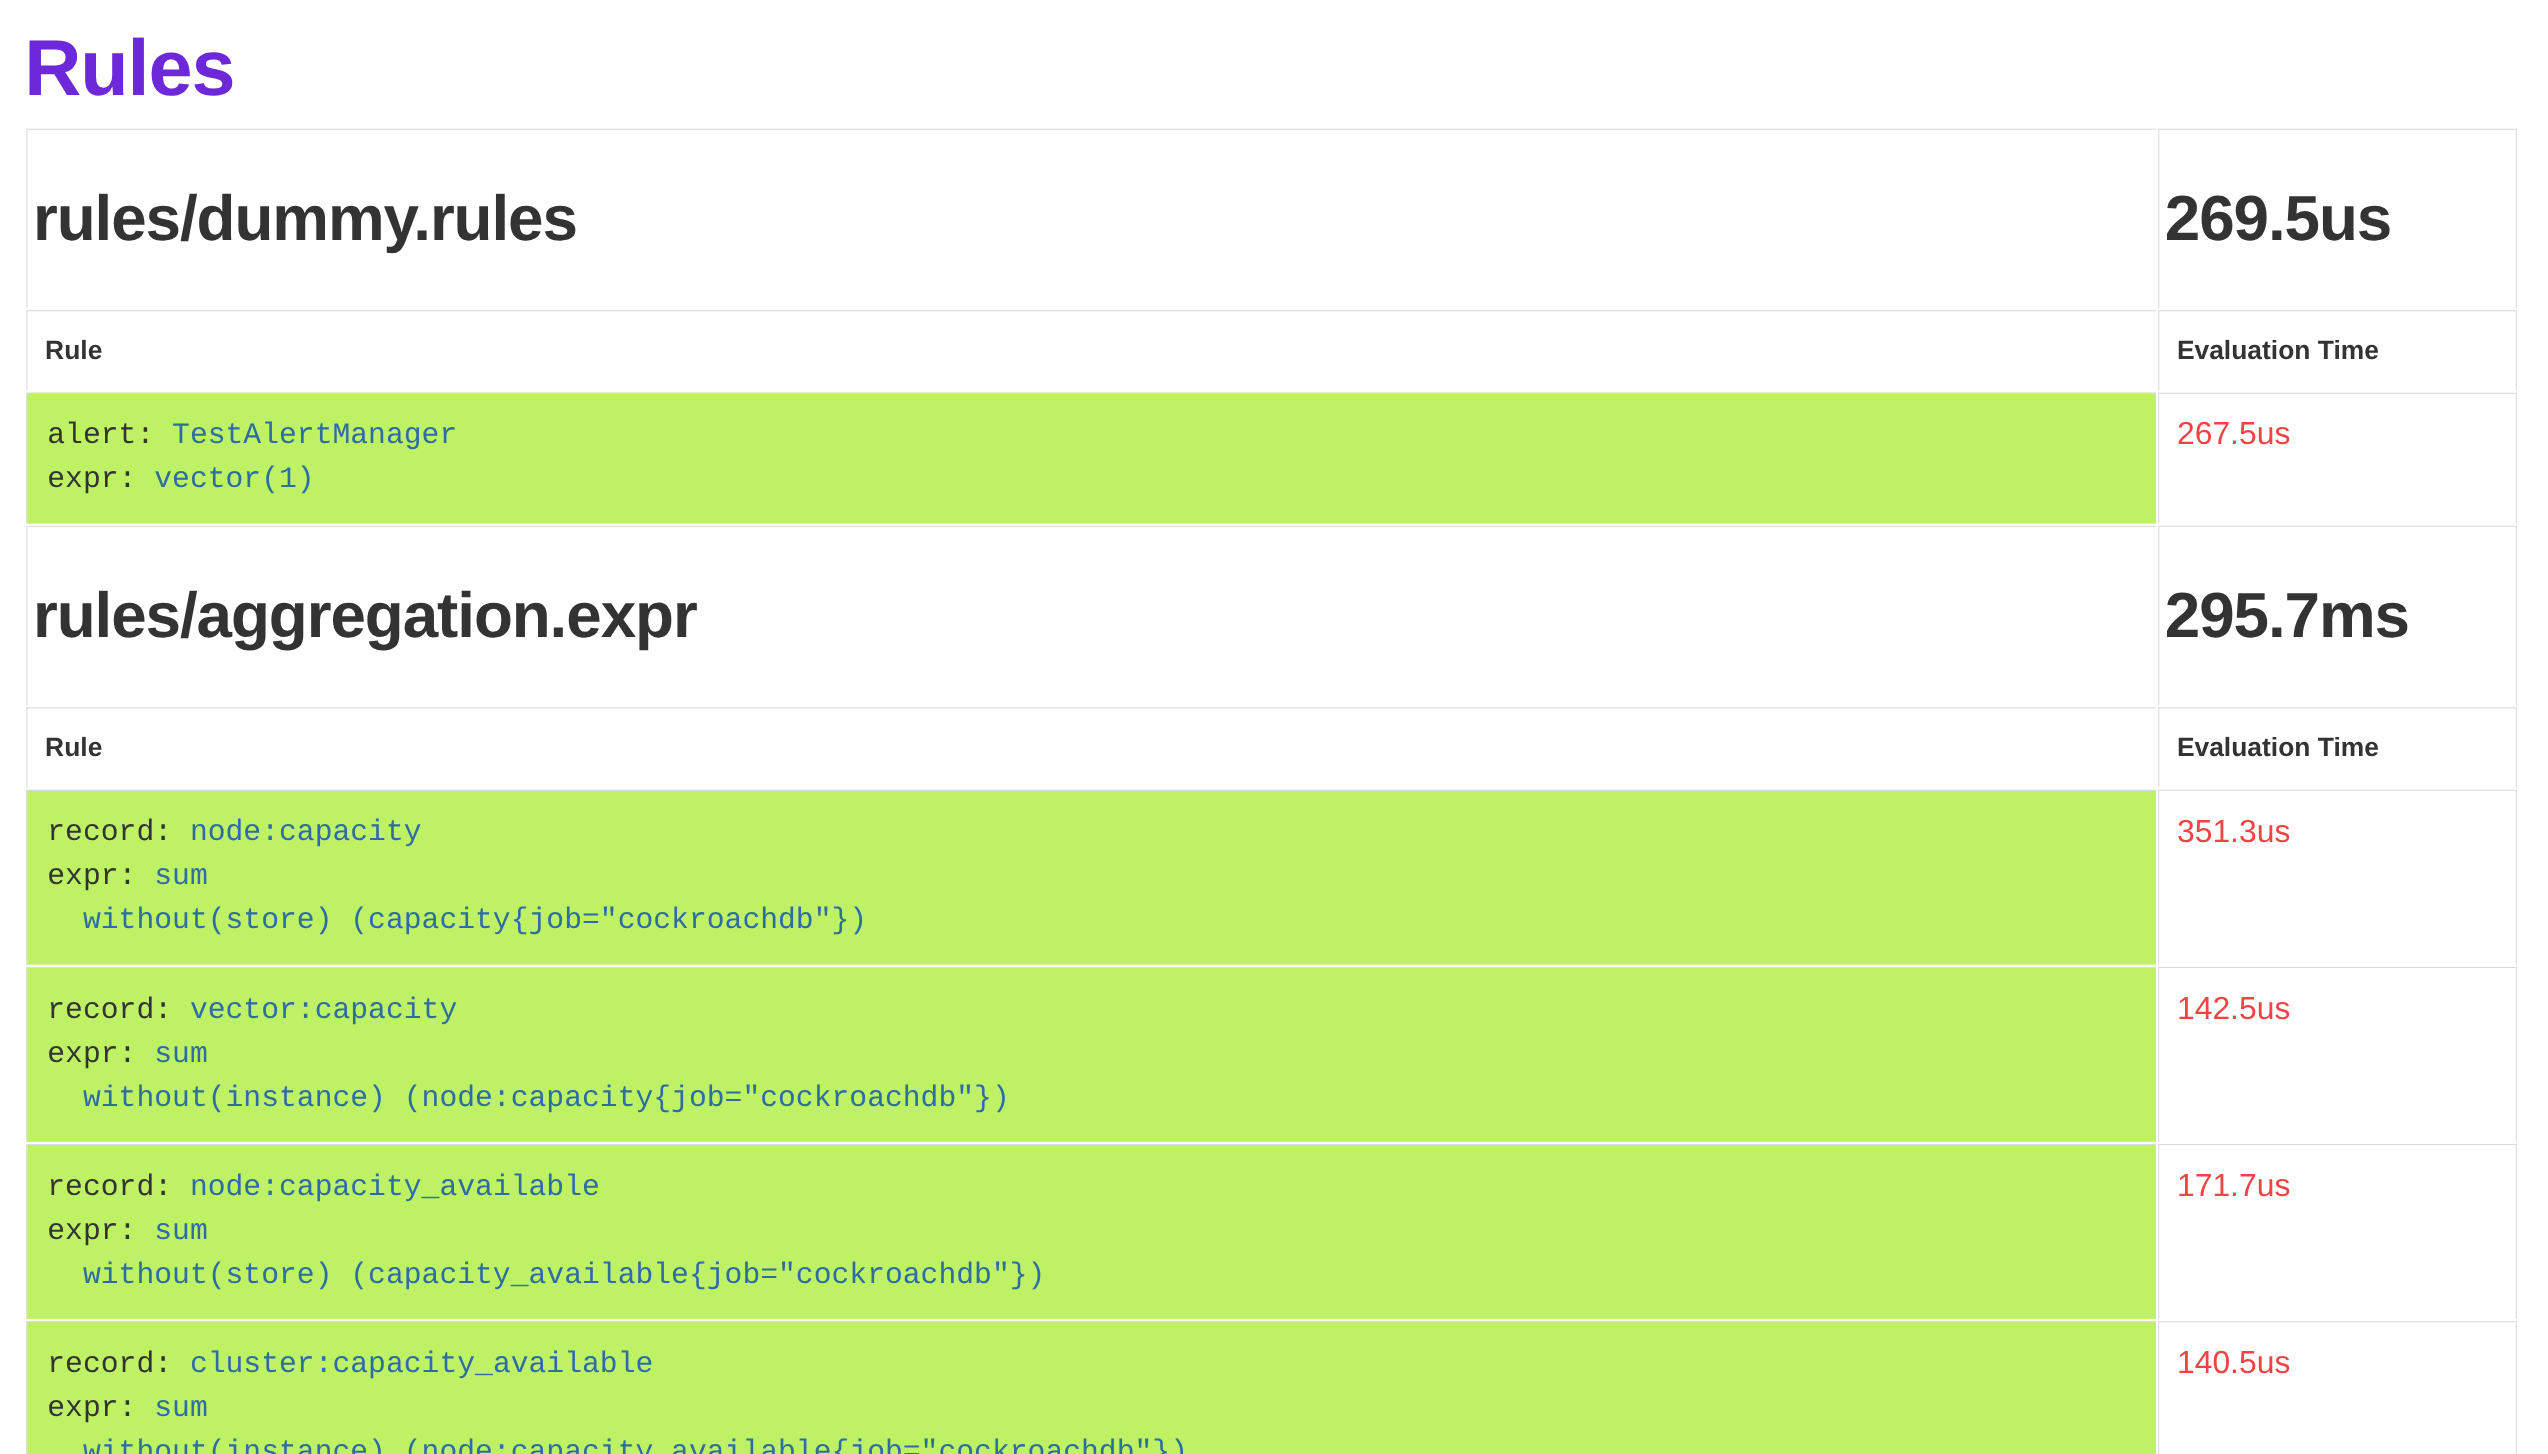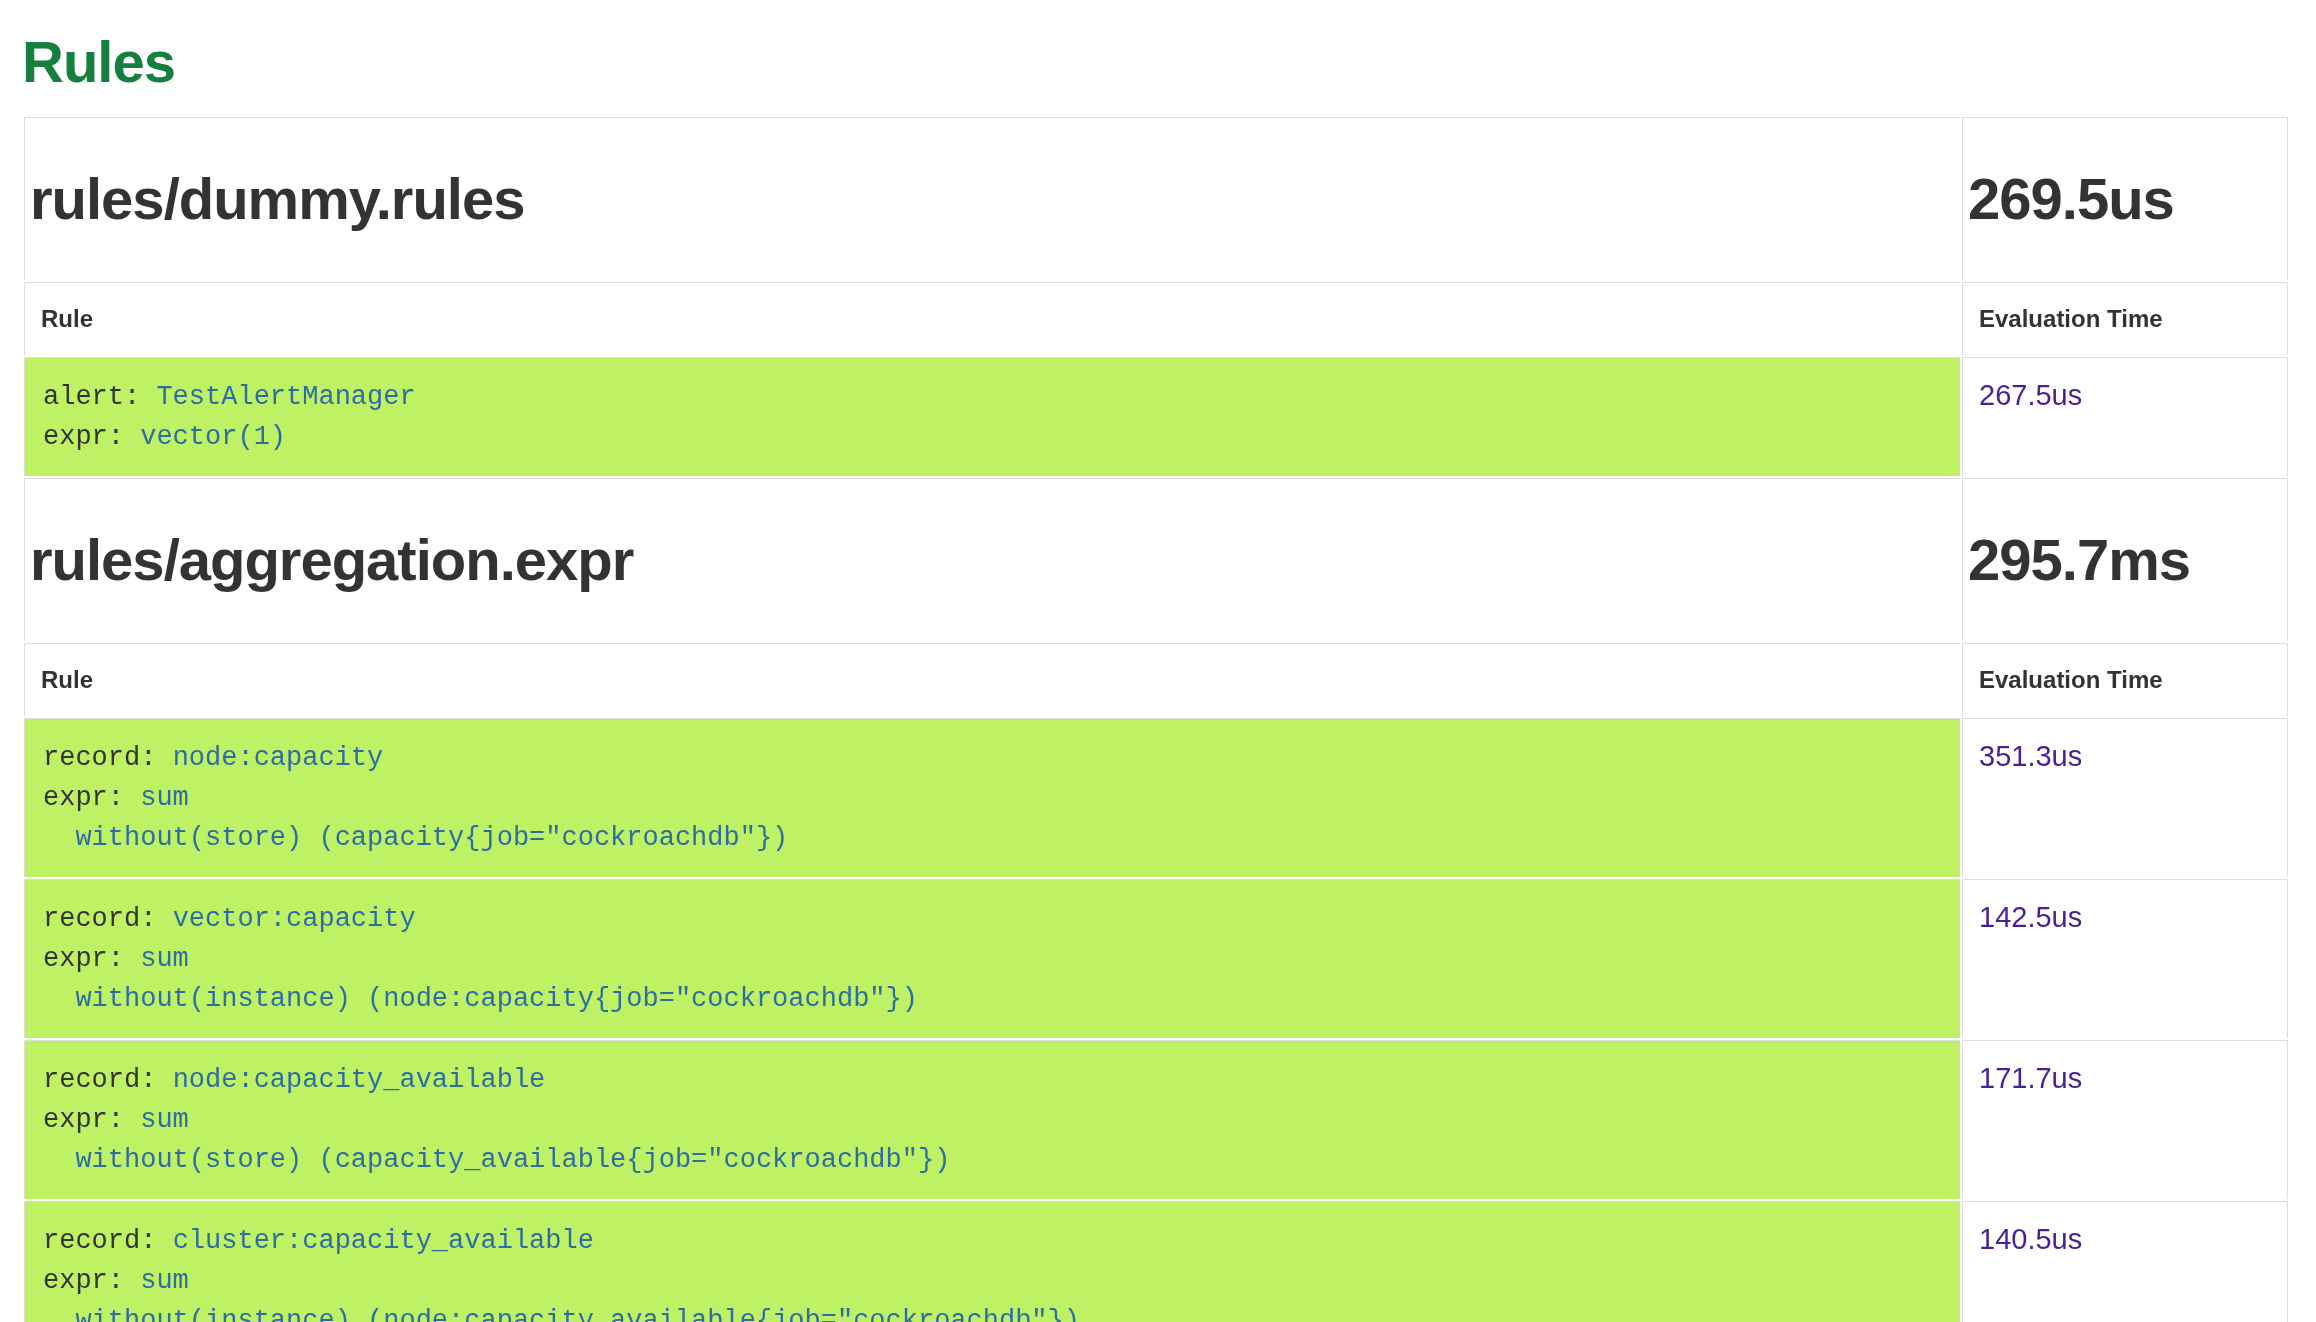--- a/index.html
+++ b/index.html
@@ -11,25 +11,25 @@
   }
   body {
     width: 2316px;
     height: 1322px;
     overflow: hidden;
     padding: 24px 26px 0 22px;
   }
   h1.page-title {
     margin: 0 0 21px 0;
     padding-top: 6px;
-    font-size: 58px;
+    font-size: 72px;
     line-height: 64px;
     font-weight: 700;
     letter-spacing: -1px;
-    color: #15803d;
+    color: #6d28d9;
   }
   table.rules-table {
     width: 100%;
     border-collapse: separate;
     border-spacing: 2px;
     table-layout: fixed;
     border-bottom: 1px solid #dddddd;
   }
   col.rule-col { width: auto; }
   col.time-col { width: 326px; }
@@ -86,21 +86,21 @@
   a.code-link {
     color: #2e6da4;
     text-decoration: none;
     cursor: pointer;
   }
   td.time-cell {
     vertical-align: top;
     padding: 19px 16px;
     font-size: 29px;
     line-height: 36px;
-    color: #4c1d95;
+    color: #ef4444;
   }
 </style>
 </head>
 <body>
 
 <h1 class="page-title">Rules</h1>
 
 <table class="rules-table">
   <colgroup>
     <col class="rule-col">

